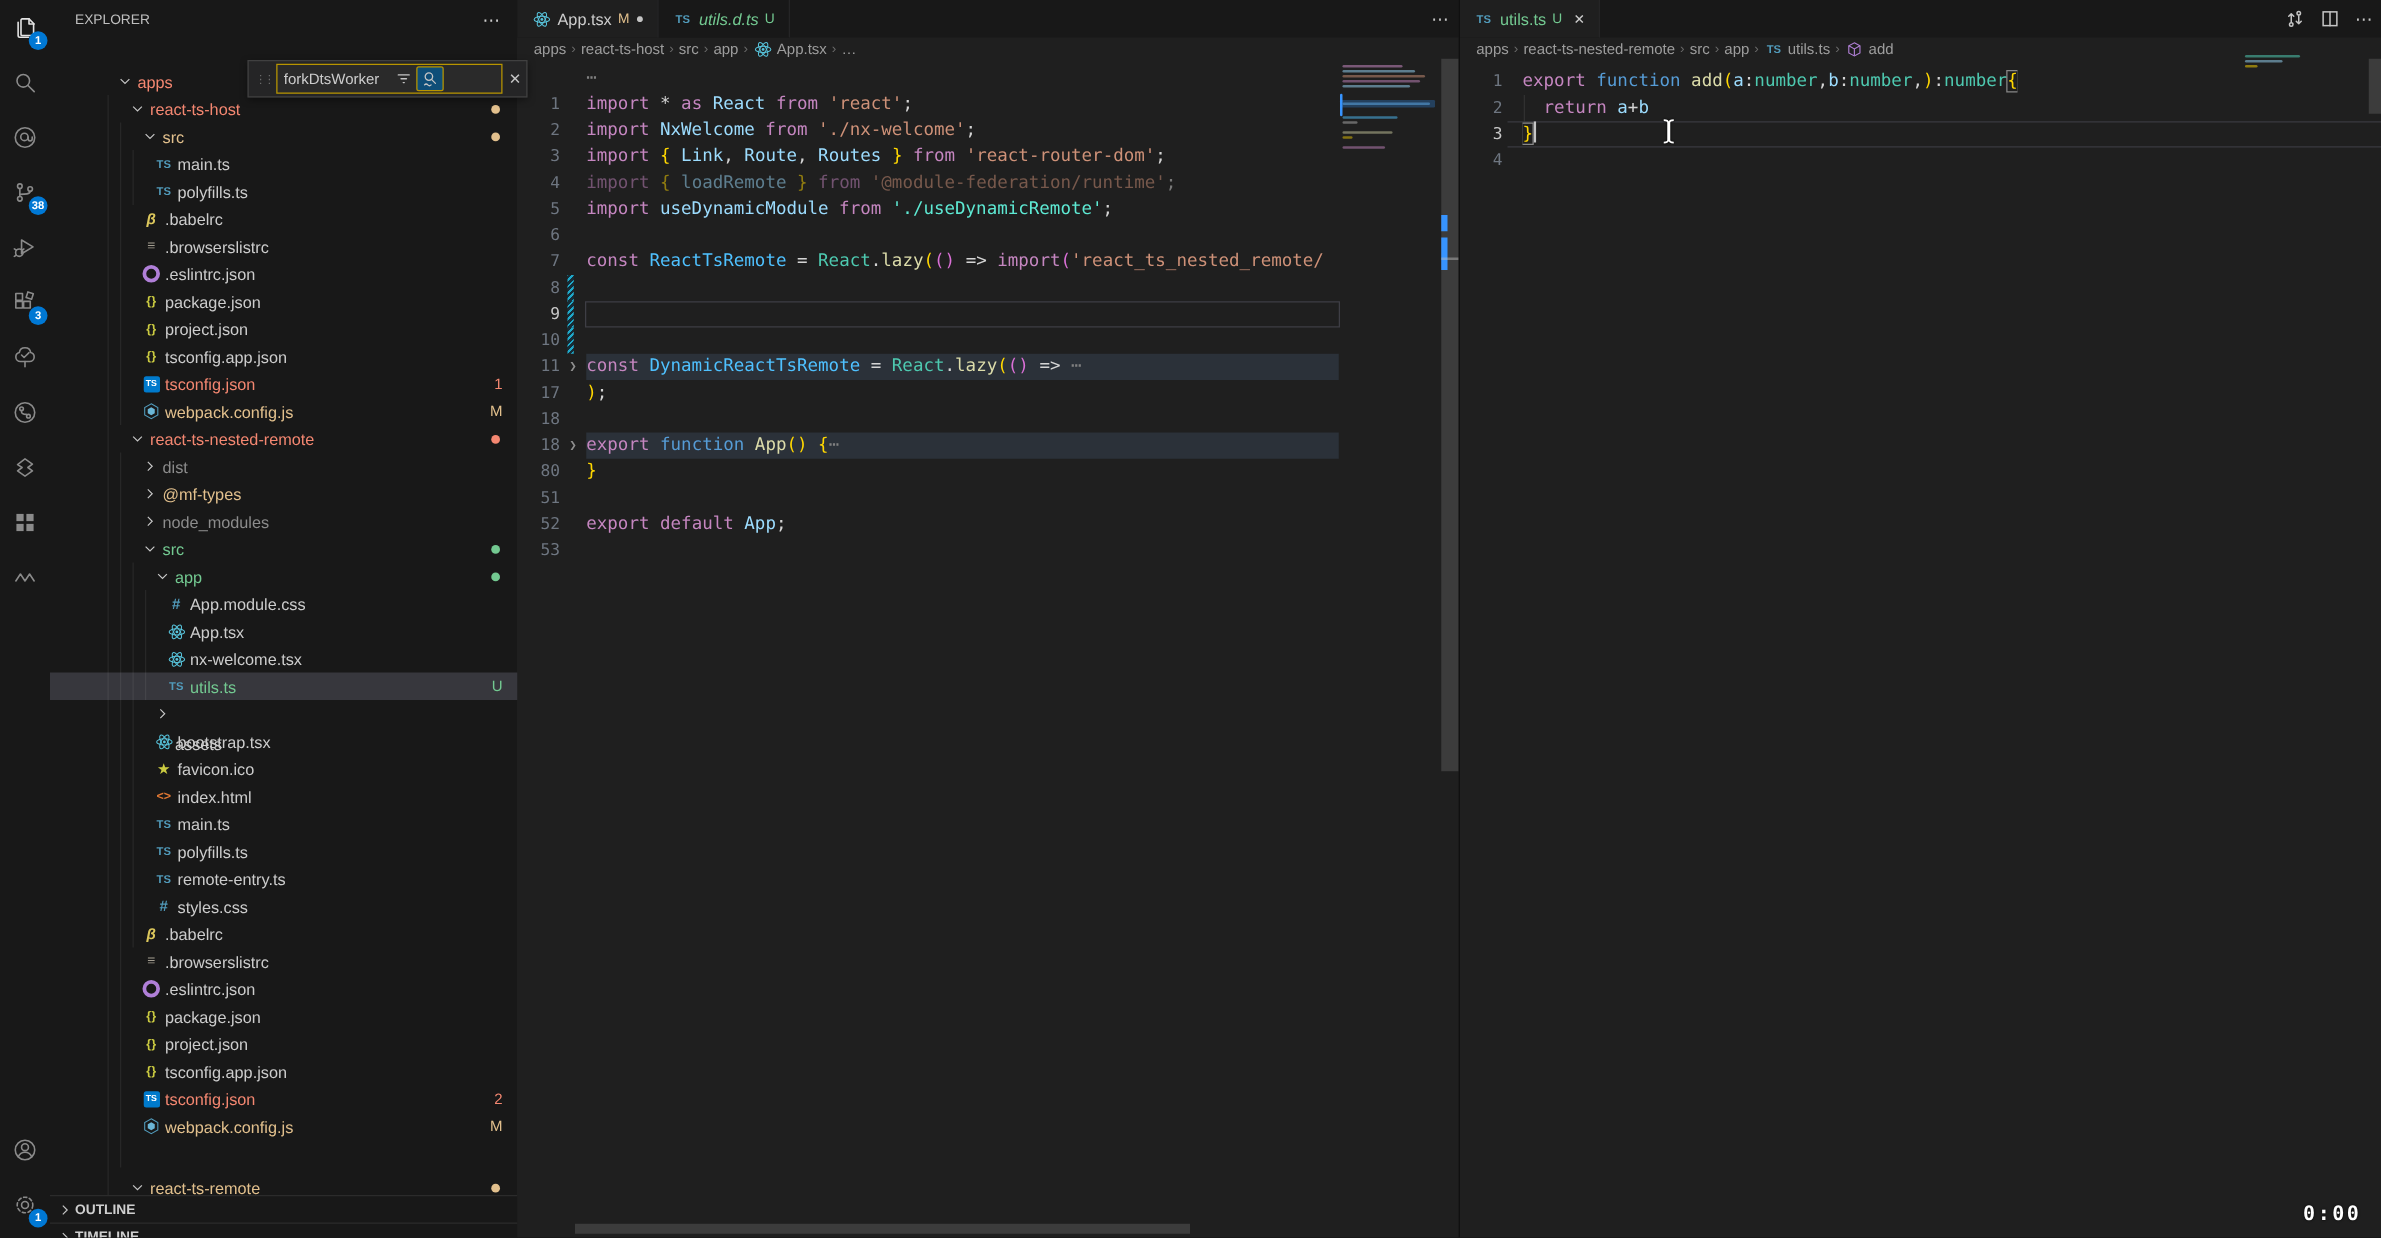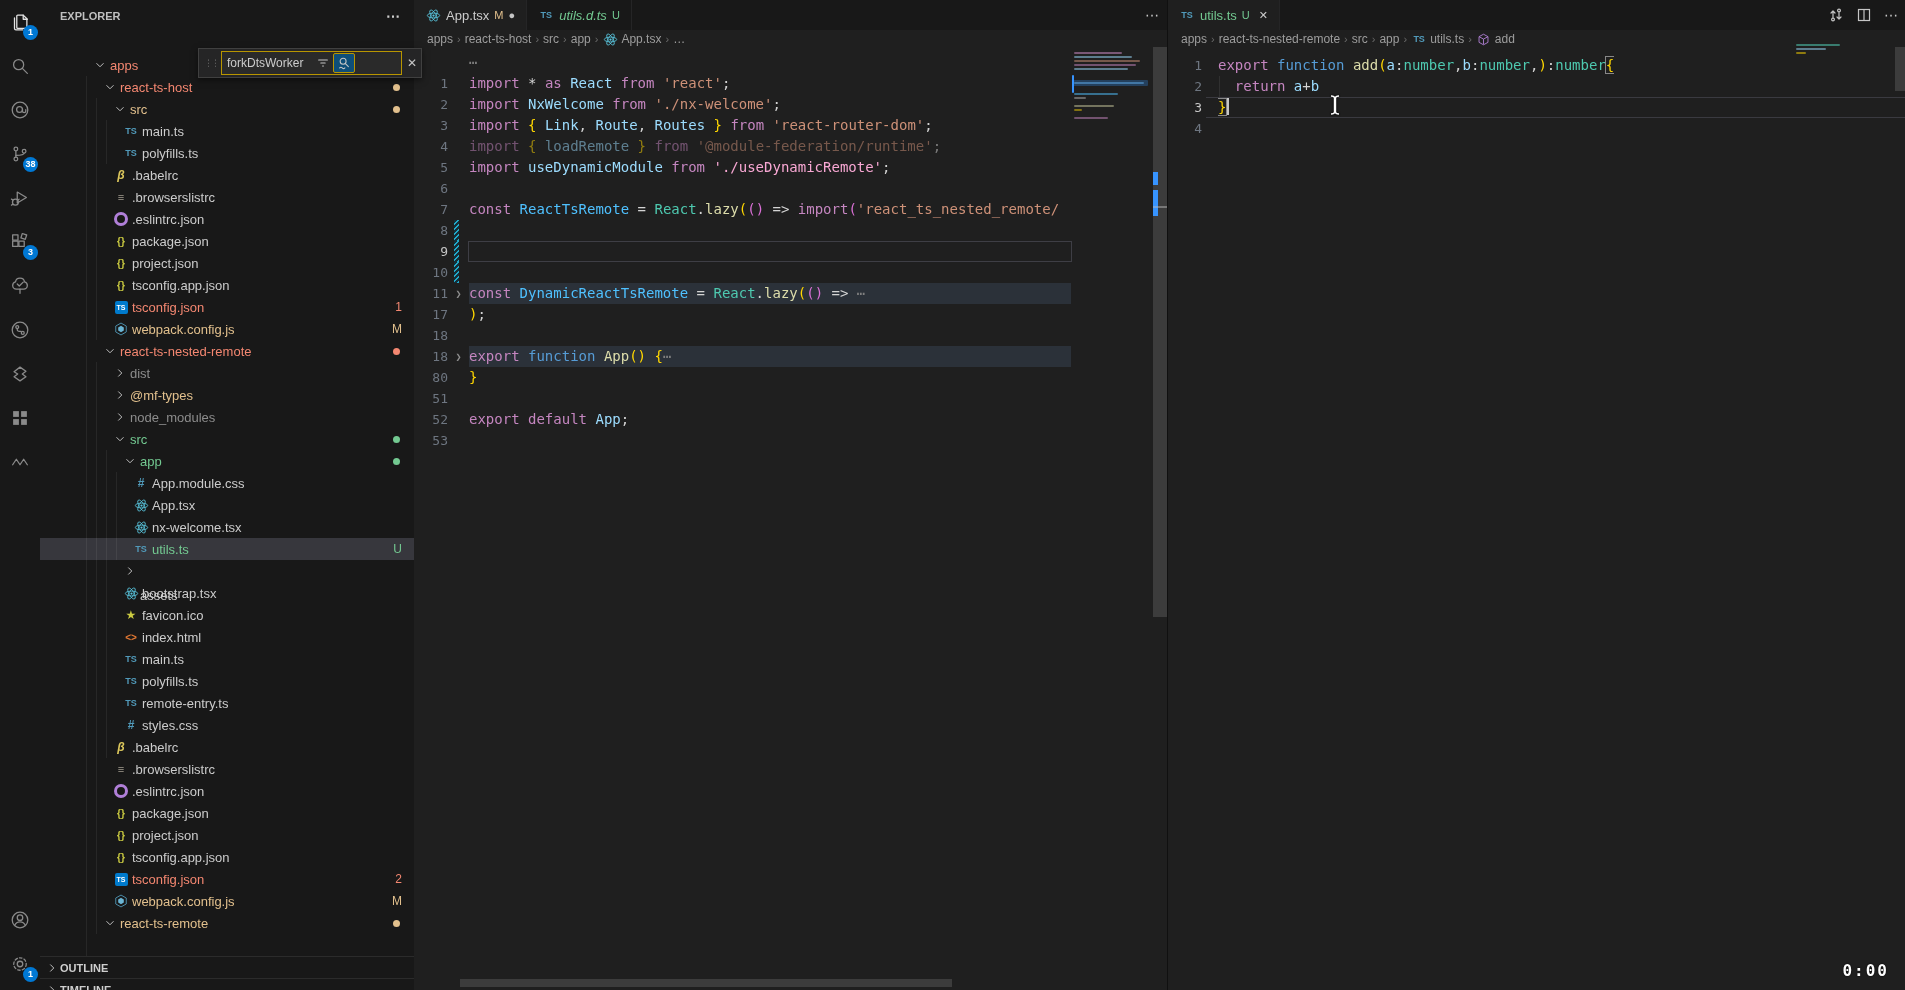--- a/index.html
+++ b/index.html
@@ -14,21 +14,21 @@
   .aicon.active{color:#e4e4e4;}
   .aicon svg{stroke:currentColor;fill:none;stroke-width:1.4;stroke-linecap:round;stroke-linejoin:round;}
   .abadge{position:absolute;right:2px;bottom:4px;min-width:10px;height:15px;padding:0 2.5px;
     border-radius:9px;background:#0078d4;color:#fff;font-size:9px;line-height:15px;
     text-align:center;font-weight:bold;}
   #ab-bottom{margin-top:auto;margin-bottom:4px;}
   
   #sidebar{left:40px;top:0;width:374px;height:990px;background:#181818;
     border-right:1px solid #2b2b2b;}
   #side-head{height:32px;display:flex;align-items:center;padding:0 14px 0 20px;
-    font-size:11px;color:#bfbfbf;font-weight:bold;}
+    font-size:11px;color:#bfbfbf;}
   #side-head .more{margin-left:auto;color:#cccccc;cursor:pointer;font-size:14px;}
   #section-row{height:22px;display:flex;align-items:center;font-weight:bold;
     font-size:11px;color:#e0e0e0;padding-left:4px;cursor:pointer;}
   .chevsvg{width:16px;height:16px;flex:none;display:inline-flex;align-items:center;justify-content:center;}
   .chevsvg svg{stroke:#c5c5c5;fill:none;stroke-width:1.1;}
   #tree{position:absolute;top:54px;left:0;right:0;}
   .trow{height:22px;display:flex;align-items:center;font-size:13px;position:relative;
     cursor:pointer;white-space:nowrap;}
   .trow.sel{background:#37373d;}
   .tlabel{margin-left:2px;}
@@ -505,21 +505,21 @@
       <div class="trow" style="padding-left: 72px;">
         <span class="ficon">
           <svg width="14" height="14" viewBox="0 0 16 16">
             <path d="M8 1.2l6 3.4v6.8l-6 3.4-6-3.4V4.6z" fill="none" stroke="#519aba" stroke-width="1"></path>
             <path d="M8 4.4l3.2 1.8v3.6L8 11.6 4.8 9.8V6.2z" fill="#6bb6d6"></path>
           </svg>
         </span>
         <span class="tlabel" style="color: rgb(226, 192, 141);">webpack.config.js</span>
         <span class="tbadge" style="color: rgb(226, 192, 141);">M</span>
       </div>
-      <div class="trow" style="padding-left: 62px;">
+      <div class="trow" style="padding-left: 62px; margin-top: 27px;">
         <span class="chevsvg">
           <svg width="14" height="14" viewBox="0 0 16 16">
             <path d="M4 6l4 4 4-4" stroke="#c5c5c5" fill="none" stroke-width="1.1"></path>
           </svg>
         </span>
         <span class="tlabel" style="color: rgb(226, 192, 141);">react-ts-remote</span>
         <span class="tdot" style="background: rgb(226, 192, 141);"></span>
       </div>
     </div>
 
@@ -655,21 +655,21 @@
         <span class="codetxt"><span style="color: rgb(197, 134, 192);">import</span><span style="color: rgb(212, 212, 212);"> </span><span style="color: rgb(255, 215, 0);">{</span><span style="color: rgb(156, 220, 254);"> Link</span><span style="color: rgb(212, 212, 212);">,</span><span style="color: rgb(156, 220, 254);"> Route</span><span style="color: rgb(212, 212, 212);">,</span><span style="color: rgb(156, 220, 254);"> Routes </span><span style="color: rgb(255, 215, 0);">}</span><span style="color: rgb(212, 212, 212);"> </span><span style="color: rgb(197, 134, 192);">from</span><span style="color: rgb(212, 212, 212);"> </span><span style="color: rgb(206, 145, 120);">'react-router-dom'</span><span style="color: rgb(212, 212, 212);">;</span></span>
       </div>
       <div class="crow dim">
         <span class="num">4</span>
         <span class="chev"></span>
         <span class="codetxt"><span style="color: rgb(197, 134, 192);">import</span><span style="color: rgb(212, 212, 212);"> </span><span style="color: rgb(255, 215, 0);">{</span><span style="color: rgb(156, 220, 254);"> loadRemote </span><span style="color: rgb(255, 215, 0);">}</span><span style="color: rgb(212, 212, 212);"> </span><span style="color: rgb(197, 134, 192);">from</span><span style="color: rgb(212, 212, 212);"> </span><span style="color: rgb(206, 145, 120);">'@module-federation/runtime'</span><span style="color: rgb(212, 212, 212);">;</span></span>
       </div>
       <div class="crow">
         <span class="num">5</span>
         <span class="chev"></span>
-        <span class="codetxt"><span style="color: rgb(197, 134, 192);">import</span><span style="color: rgb(156, 220, 254);"> useDynamicModule </span><span style="color: rgb(197, 134, 192);">from</span><span style="color: rgb(212, 212, 212);"> </span><span style="color: #f9a8d4;">'./useDynamicRemote'</span><span style="color: rgb(212, 212, 212);">;</span></span>
+        <span class="codetxt"><span style="color: rgb(197, 134, 192);">import</span><span style="color: rgb(156, 220, 254);"> useDynamicModule </span><span style="color: rgb(197, 134, 192);">from</span><span style="color: rgb(212, 212, 212);"> </span><span style="color: #5eead4;">'./useDynamicRemote'</span><span style="color: rgb(212, 212, 212);">;</span></span>
       </div>
       <div class="crow">
         <span class="num">6</span>
         <span class="chev"></span>
         <span class="codetxt"></span>
       </div>
       <div class="crow">
         <span class="num">7</span>
         <span class="chev"></span>
         <span class="codetxt"><span style="color: rgb(197, 134, 192);">const</span><span style="color: rgb(79, 193, 255);"> ReactTsRemote </span><span style="color: rgb(212, 212, 212);">=</span><span style="color: rgb(78, 201, 176);"> React</span><span style="color: rgb(212, 212, 212);">.</span><span style="color: rgb(220, 220, 170);">lazy</span><span style="color: rgb(255, 215, 0);">(</span><span style="color: rgb(218, 112, 214);">(</span><span style="color: rgb(218, 112, 214);">)</span><span style="color: rgb(212, 212, 212);"> =&gt;</span><span style="color: rgb(212, 212, 212);"> </span><span style="color: rgb(197, 134, 192);">import</span><span style="color: rgb(218, 112, 214);">(</span><span style="color: rgb(206, 145, 120);">'react_ts_nested_remote/</span></span>

